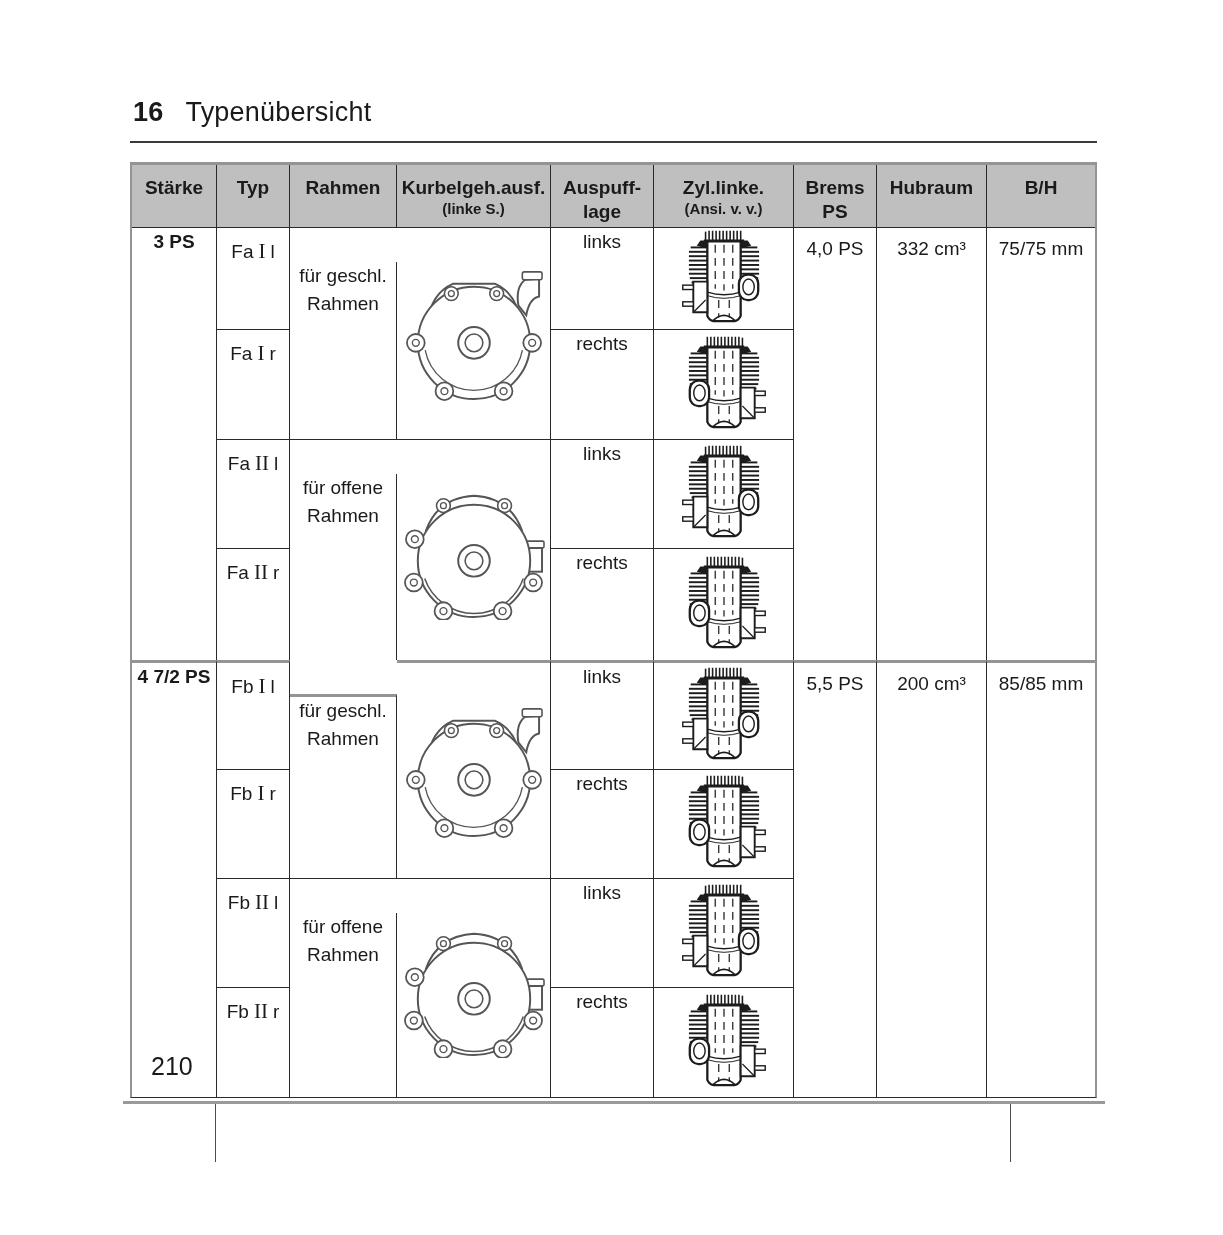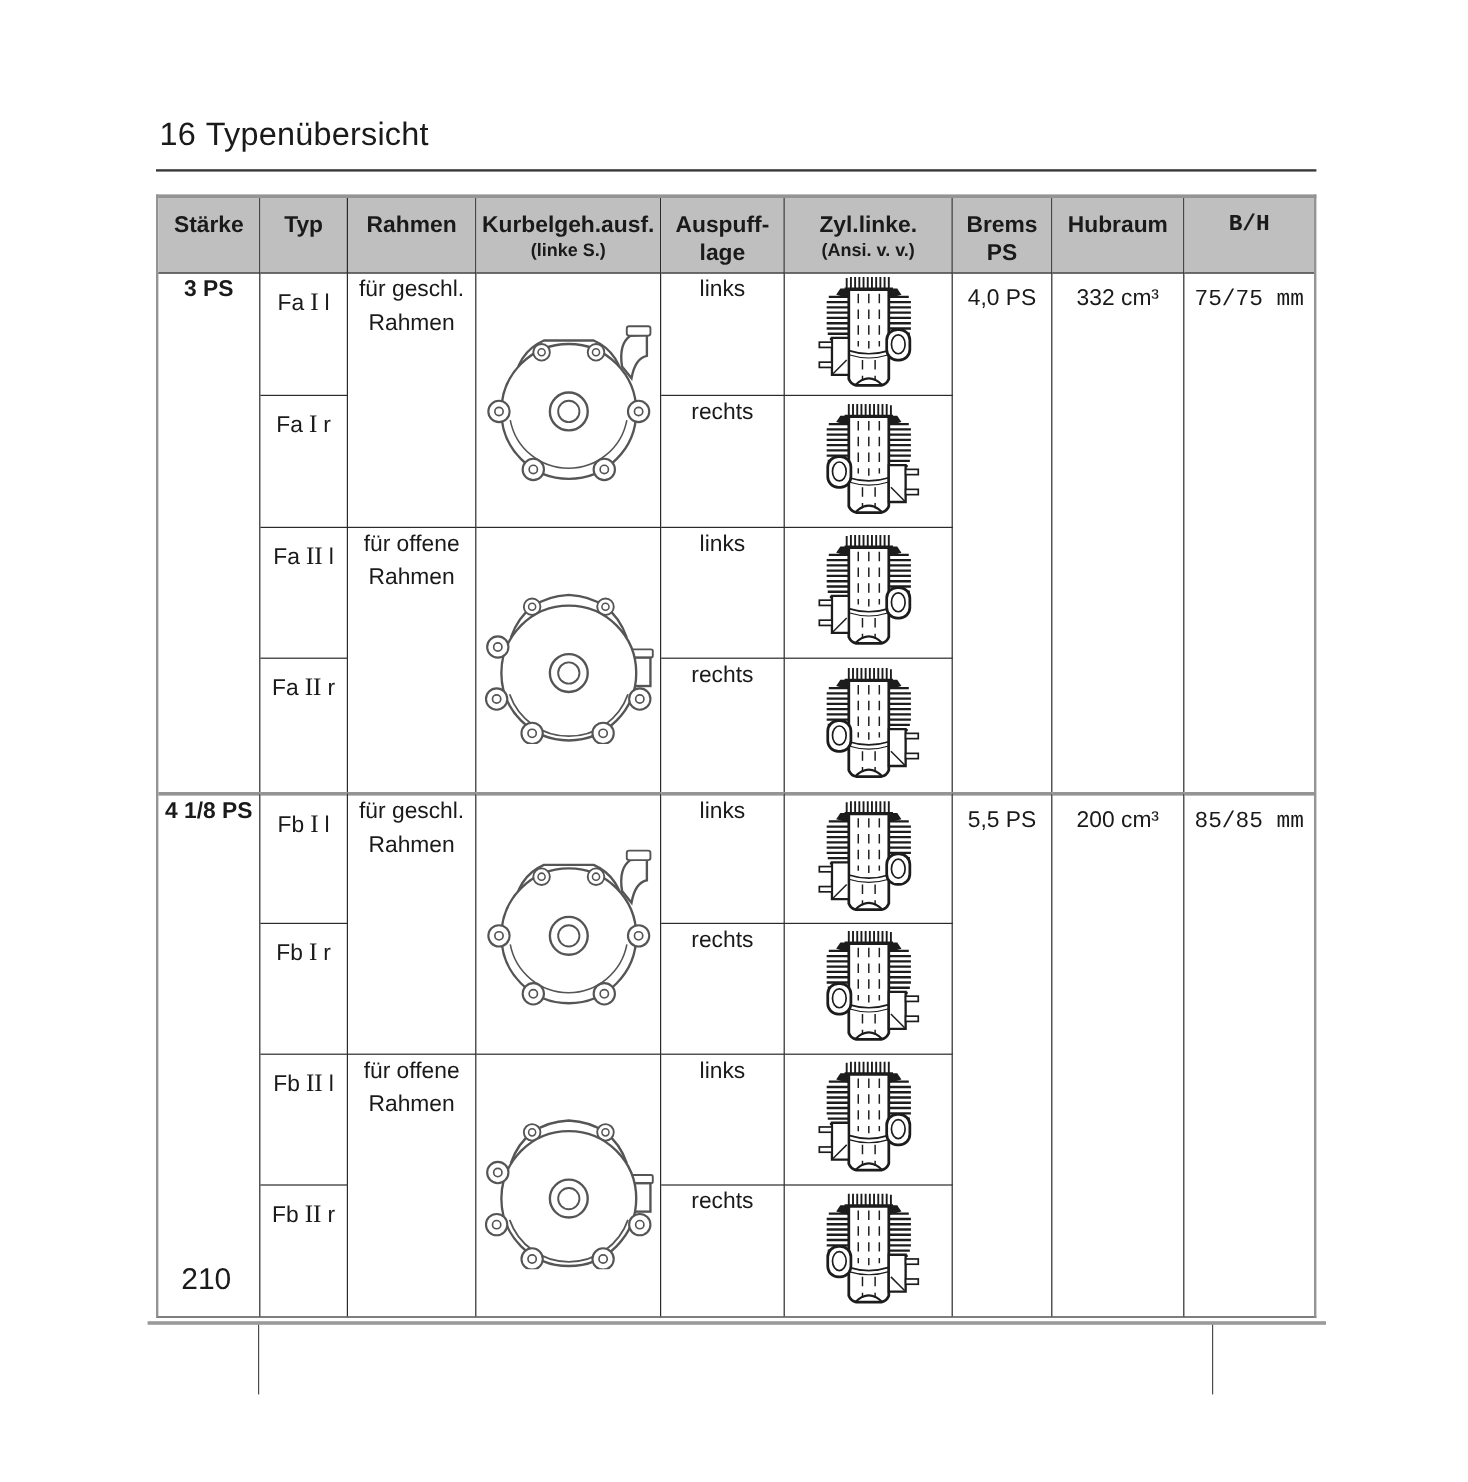--- a/index.html
+++ b/index.html
@@ -1,43 +1,43 @@
 <!DOCTYPE html>
 <html><head>
 <meta charset="utf-8">
 <style>
   html,body{margin:0;padding:0;background:#fff;}
   #page{position:relative;width:1223px;height:1235px;background:#ffffff;overflow:hidden;
         font-family:"Liberation Sans",sans-serif;color:#1a1a1a;}
 
   
   #title{position:absolute;left:133px;top:97px;font-size:27px;letter-spacing:.2px;}
-  #title .num{margin-right:8px;}
+  #title .num{margin-right:22px;font-weight:bold;}
   #title-rule{position:absolute;left:130px;top:141px;width:967px;height:2px;background:#3a3a3a;}
 
   
   #tbl{position:absolute;left:130px;top:162px;display:grid;
        grid-template-columns:85px 73px 107px 154px 103px 140px 83px 110px 108px;
        grid-template-rows:63px 102px 110px 109px 111px 110px 109px 109px 109px;
        border-top:3px solid #949494;border-left:2px solid #949494;
        border-right:2px solid #949494;border-bottom:1px solid #2a2a2a;}
   .cell{border-right:1px solid #2a2a2a;border-bottom:1px solid #2a2a2a;
         text-align:center;box-sizing:border-box;overflow:hidden;}
-  .last-col{border-right:none;font-family:Liberation Mono, monospace;}
+  .last-col{border-right:none;}
   .sec-end{border-bottom:none;}
   .tbl-end{border-bottom:none;}
   .sec-start{border-top:3px solid #949494;}
 
   .hcell{background:#bfbfbf;font-weight:700;font-size:19px;padding-top:11px;line-height:1.25;}
   .hcell .h2{display:block;font-size:19px;}
   .hcell .h2.hsub{font-size:15px;}
 
   .txt-top{padding-top:3px;font-size:19px;}
   .bold{font-weight:700;}
-  .rahmen{font-size:19px;line-height:1.45;}
+  .rahmen{font-size:19px;line-height:1.45;margin-top:34px;}
   .typ{padding-top:11px;font-size:19px;white-space:nowrap;}
   .typ .rn{font-family:"Liberation Serif","DejaVu Serif",serif;font-size:21px;margin:0 5px;}
   .val{padding-top:10px;font-size:19px;}
 
   .imgcell{display:flex;align-items:center;justify-content:center;}
   .cyl-svg{width:88px;height:100px;}
   .cyl-svg.mirror{transform:scaleX(-1);}
   .crank-svg{width:148px;height:140px;}
 
   
@@ -227,21 +227,21 @@
     <div class="cell imgcell sec-end" style="grid-area:5/6">
         <svg class="cyl-svg mirror">
           <use href="#sym-cylinder"></use>
         </svg>
       </div>
 
     <div class="cell val sec-end" style="grid-area:2/7/span 4/auto">4,0 PS</div>
     <div class="cell val sec-end" style="grid-area:2/8/span 4/auto">332 cm³</div>
     <div class="cell val sec-end last-col" style="grid-area:2/9/span 4/auto">75/75 mm</div>
 
-    <div class="cell txt-top bold sec-start tbl-end" style="grid-area:6/1/span 4/auto">4 1/8 PS</div>
+    <div class="cell txt-top bold sec-start tbl-end" style="grid-area:6/1/span 4/auto">4 7/2 PS</div>
 
     <div class="cell typ sec-start" style="grid-area:6/2"><span>Fb</span><span class="rn">I</span><span>l</span></div>
     <div class="cell typ" style="grid-area:7/2"><span>Fb</span><span class="rn">I</span><span>r</span></div>
     <div class="cell typ" style="grid-area:8/2"><span>Fb</span><span class="rn">II</span><span>l</span></div>
     <div class="cell typ tbl-end" style="grid-area:9/2"><span>Fb</span><span class="rn">II</span><span>r</span></div>
 
     <div class="cell rahmen sec-start" style="grid-area:6/3/span 2/auto"><span>für geschl.</span><br><span>Rahmen</span></div>
     <div class="cell rahmen tbl-end" style="grid-area:8/3/span 2/auto"><span>für offene</span><br><span>Rahmen</span></div>
 
     <div class="cell imgcell sec-start" style="grid-area:6/4/span 2/auto">

